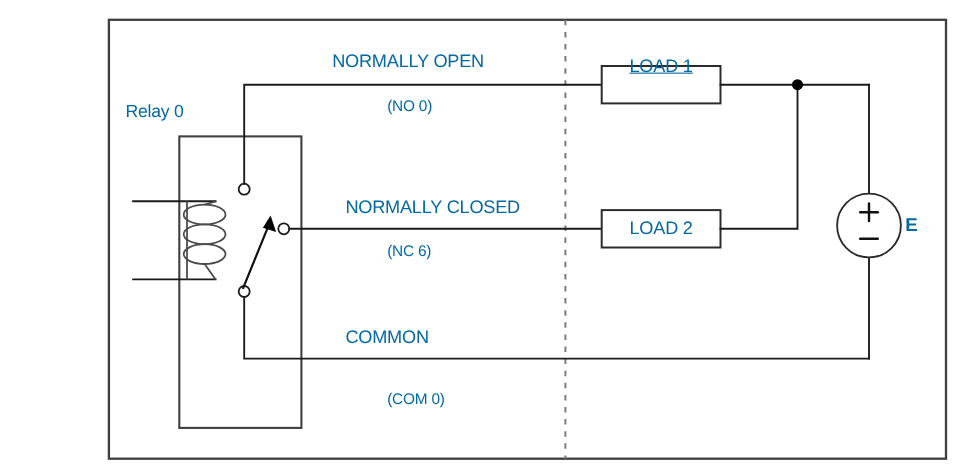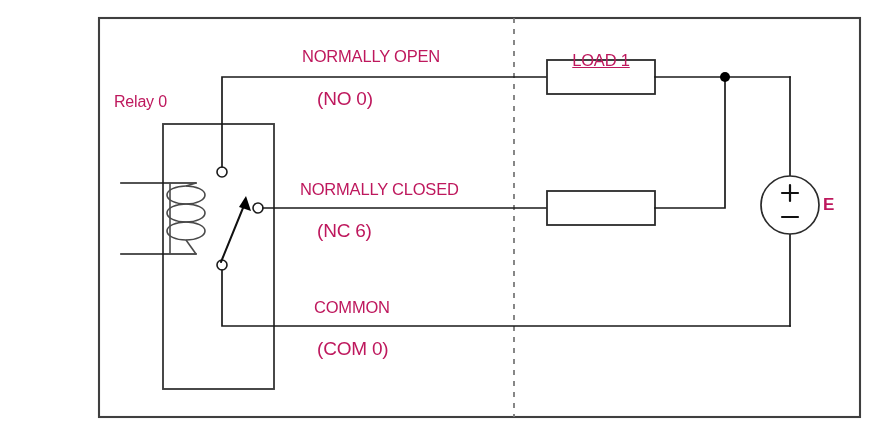--- a/index.html
+++ b/index.html
@@ -76,31 +76,32 @@
     fill: none;
     stroke-linecap: round;
   }
   .sym {
     stroke: #111111;
     stroke-width: 2.2;
     stroke-linecap: round;
   }
   .lbl {
     position: absolute;
-    color: #be185d;
+    color: #0369a1;
     white-space: nowrap;
     line-height: 1;
   }
   .lbl-main {
     font-size: 16.5px;
     letter-spacing: -0.2px;
   }
   .lbl-sub {
-    font-size: 19px;
+    font-size: 14px;
     letter-spacing: -0.2px;
+    margin-left: 35px;
   }
   .lbl-relay {
     font-size: 16px;
     letter-spacing: -0.2px;
   }
   .lbl-load {
     font-size: 16.5px;
     letter-spacing: -0.2px;
     text-align: center;
   }
@@ -165,23 +166,24 @@
 
     <line class="sym" x1="782" y1="217" x2="798" y2="217"></line>
 
   </svg>
 
   <div class="lbl lbl-relay" style="left:114px; top:94px;">Relay 0</div>
 
   <div class="lbl lbl-main" style="left:302px; top:48px;">NORMALLY OPEN</div>
   <div class="lbl lbl-sub" style="left:317px; top:89px;">(NO 0)</div>
 
-  <div class="lbl lbl-main" style="left:300px; top:181px;">NORMALLY CLOSED</div>
+  <div class="lbl lbl-main" style="left:314px; top:181px;">NORMALLY CLOSED</div>
   <div class="lbl lbl-sub" style="left:317px; top:221px;">(NC 6)</div>
 
   <div class="lbl lbl-main" style="left:314px; top:299px;">COMMON</div>
-  <div class="lbl lbl-sub" style="left:317px; top:339px;">(COM 0)</div>
+  <div class="lbl lbl-sub" style="left:317px; top:355px;">(COM 0)</div>
 
   <div class="lbl lbl-load" style="left:547px; top:52px; width:108px;text-decoration:underline;">LOAD 1</div>
+  <div class="lbl lbl-load" style="left:547px; top:200px; width:108px;">LOAD 2</div>
 
   <div class="lbl lbl-e" style="left:823px; top:196px;">E</div>
 
 </div>
 
 </body></html>

